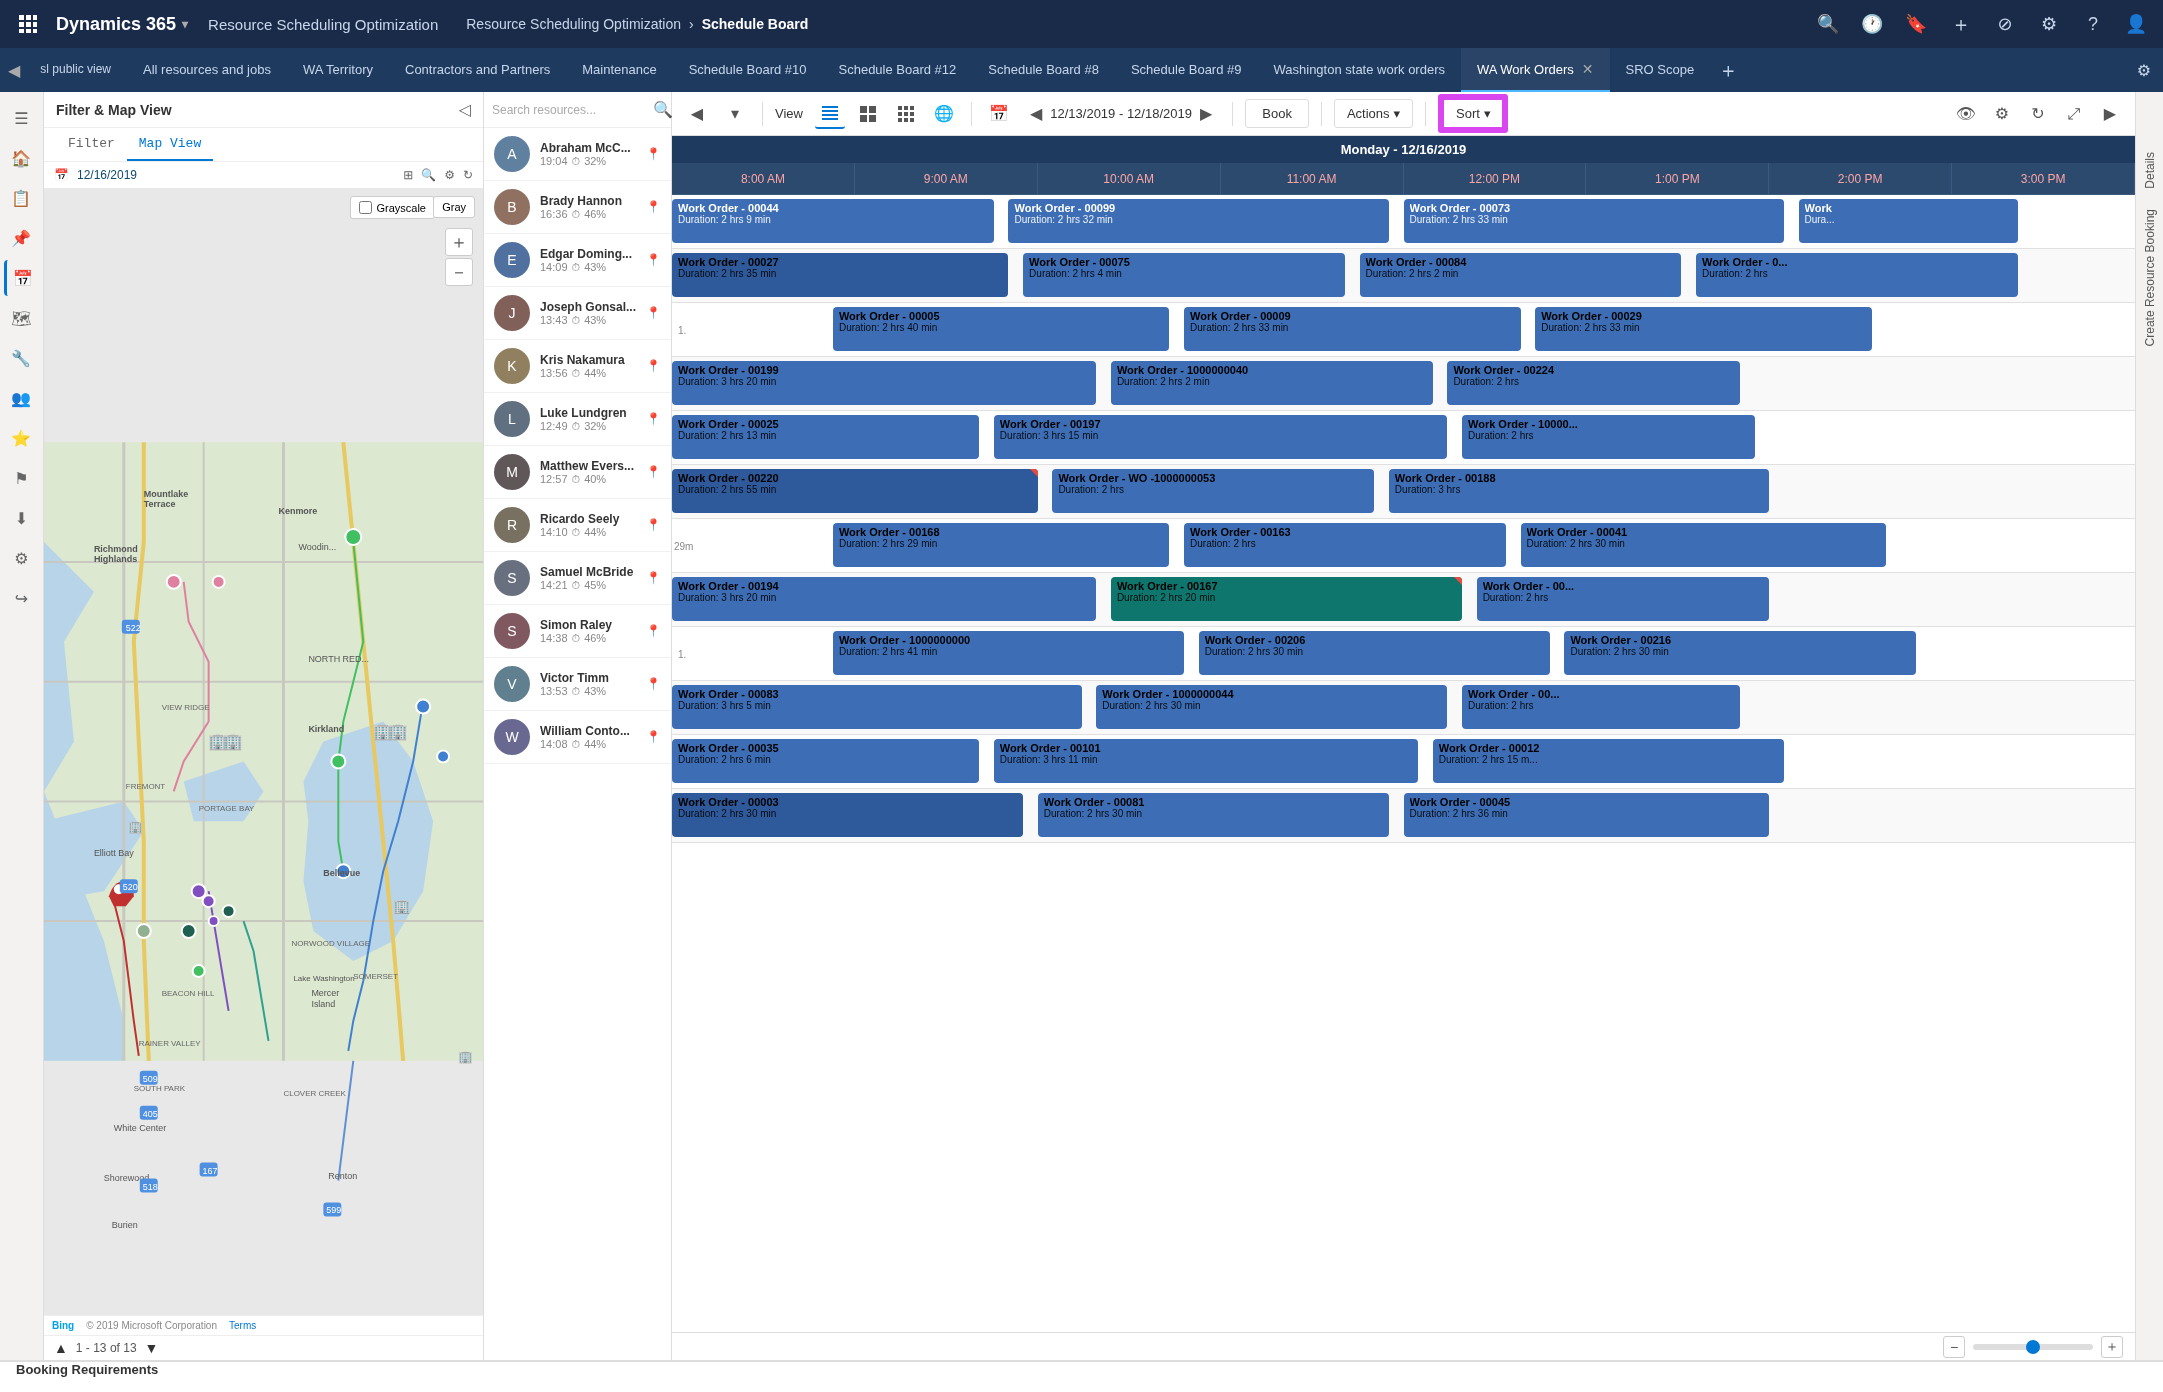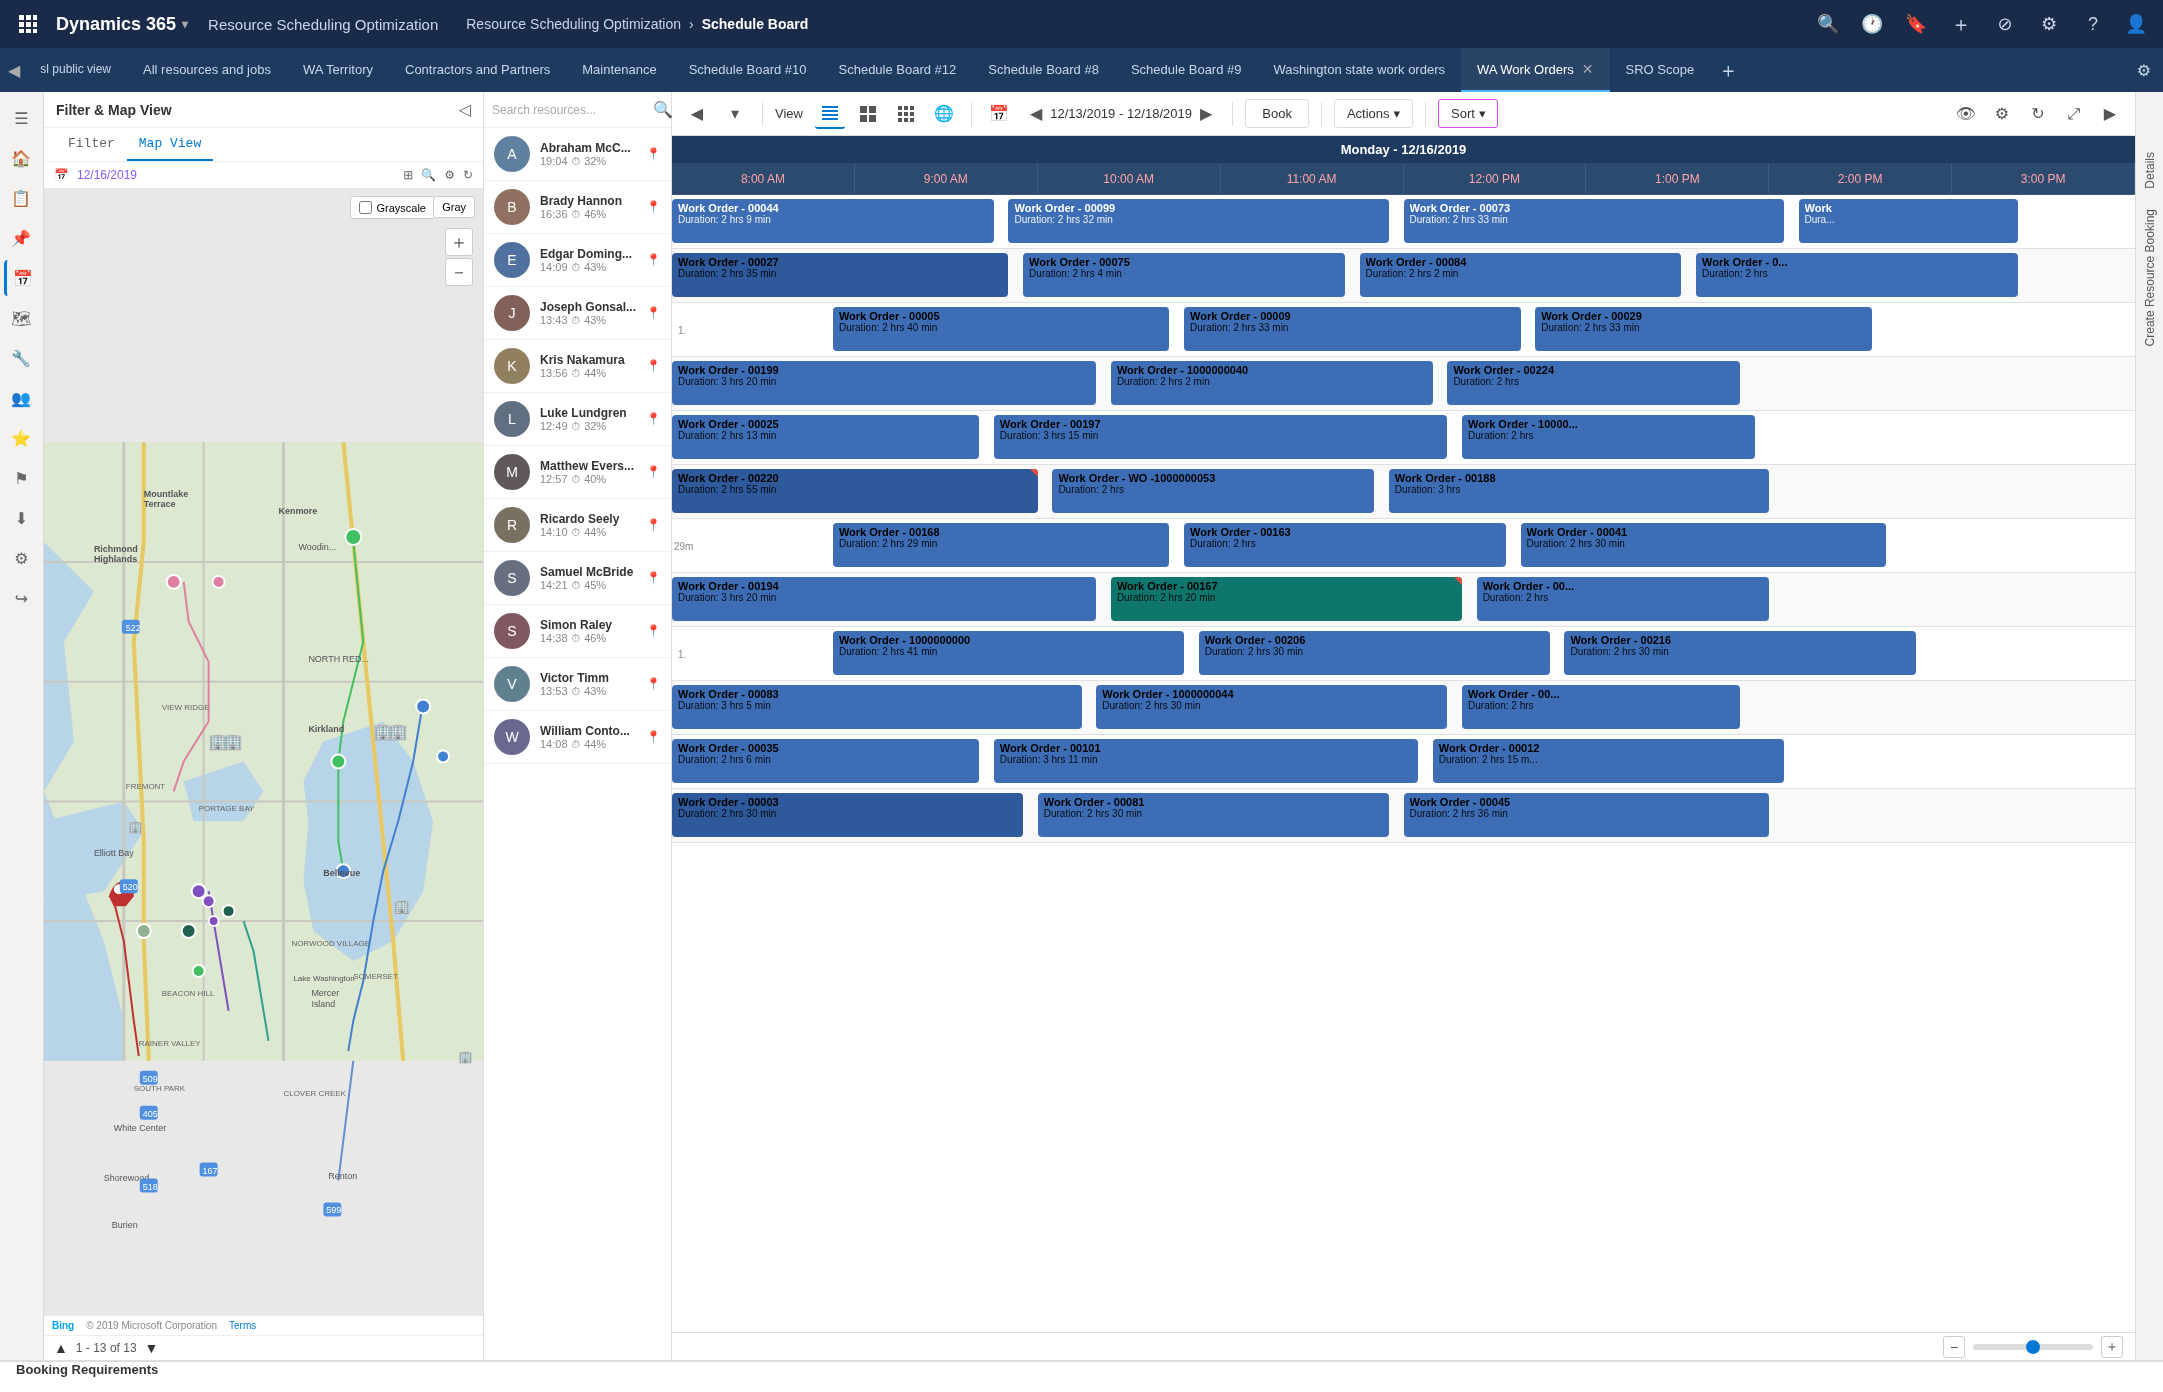--- a/index.html
+++ b/index.html
@@ -270,21 +270,21 @@
       cursor: pointer;
       font-size: 13px;
       color: #333;
     }
     .sort-btn {
       display: flex;
       align-items: center;
       gap: 4px;
       padding: 6px 12px;
       background: white;
-      border: 1px solid #d946ef;
+      border: 6px solid #d946ef;
       border-radius: 3px;
       cursor: pointer;
       font-size: 13px;
       color: #333;
     }
     .sched-right-icons { display: flex; align-items: center; gap: 6px; margin-left: auto; }
 
     
     .schedule-grid { flex: 1; overflow: hidden; display: flex; flex-direction: column; }
     .schedule-header {
@@ -514,21 +514,21 @@
       <span class="map-panel-title">Filter &amp; Map View</span>
       <span class="map-panel-collapse">◁</span>
     </div>
     <div class="map-tabs">
       <div class="map-tab">Filter</div>
       <div class="map-tab active">Map View</div>
     </div>
     <div class="map-toolbar">
       <div class="map-toolbar-left">
         <span style="cursor:pointer;">📅</span>
-        <span style="font-size:12px;color:#8b5cf6;">12/16/2019</span>
+        <span style="font-size:12px;color:#0c4a6e;">12/16/2019</span>
       </div>
       <div class="map-toolbar-right">
         <span style="cursor:pointer;color:#666;">⊞</span>
         <span style="cursor:pointer;color:#666;">🔍</span>
         <span style="cursor:pointer;color:#666;">⚙</span>
         <span style="cursor:pointer;color:#666;">↻</span>
       </div>
     </div>
 
     <div class="map-container">

